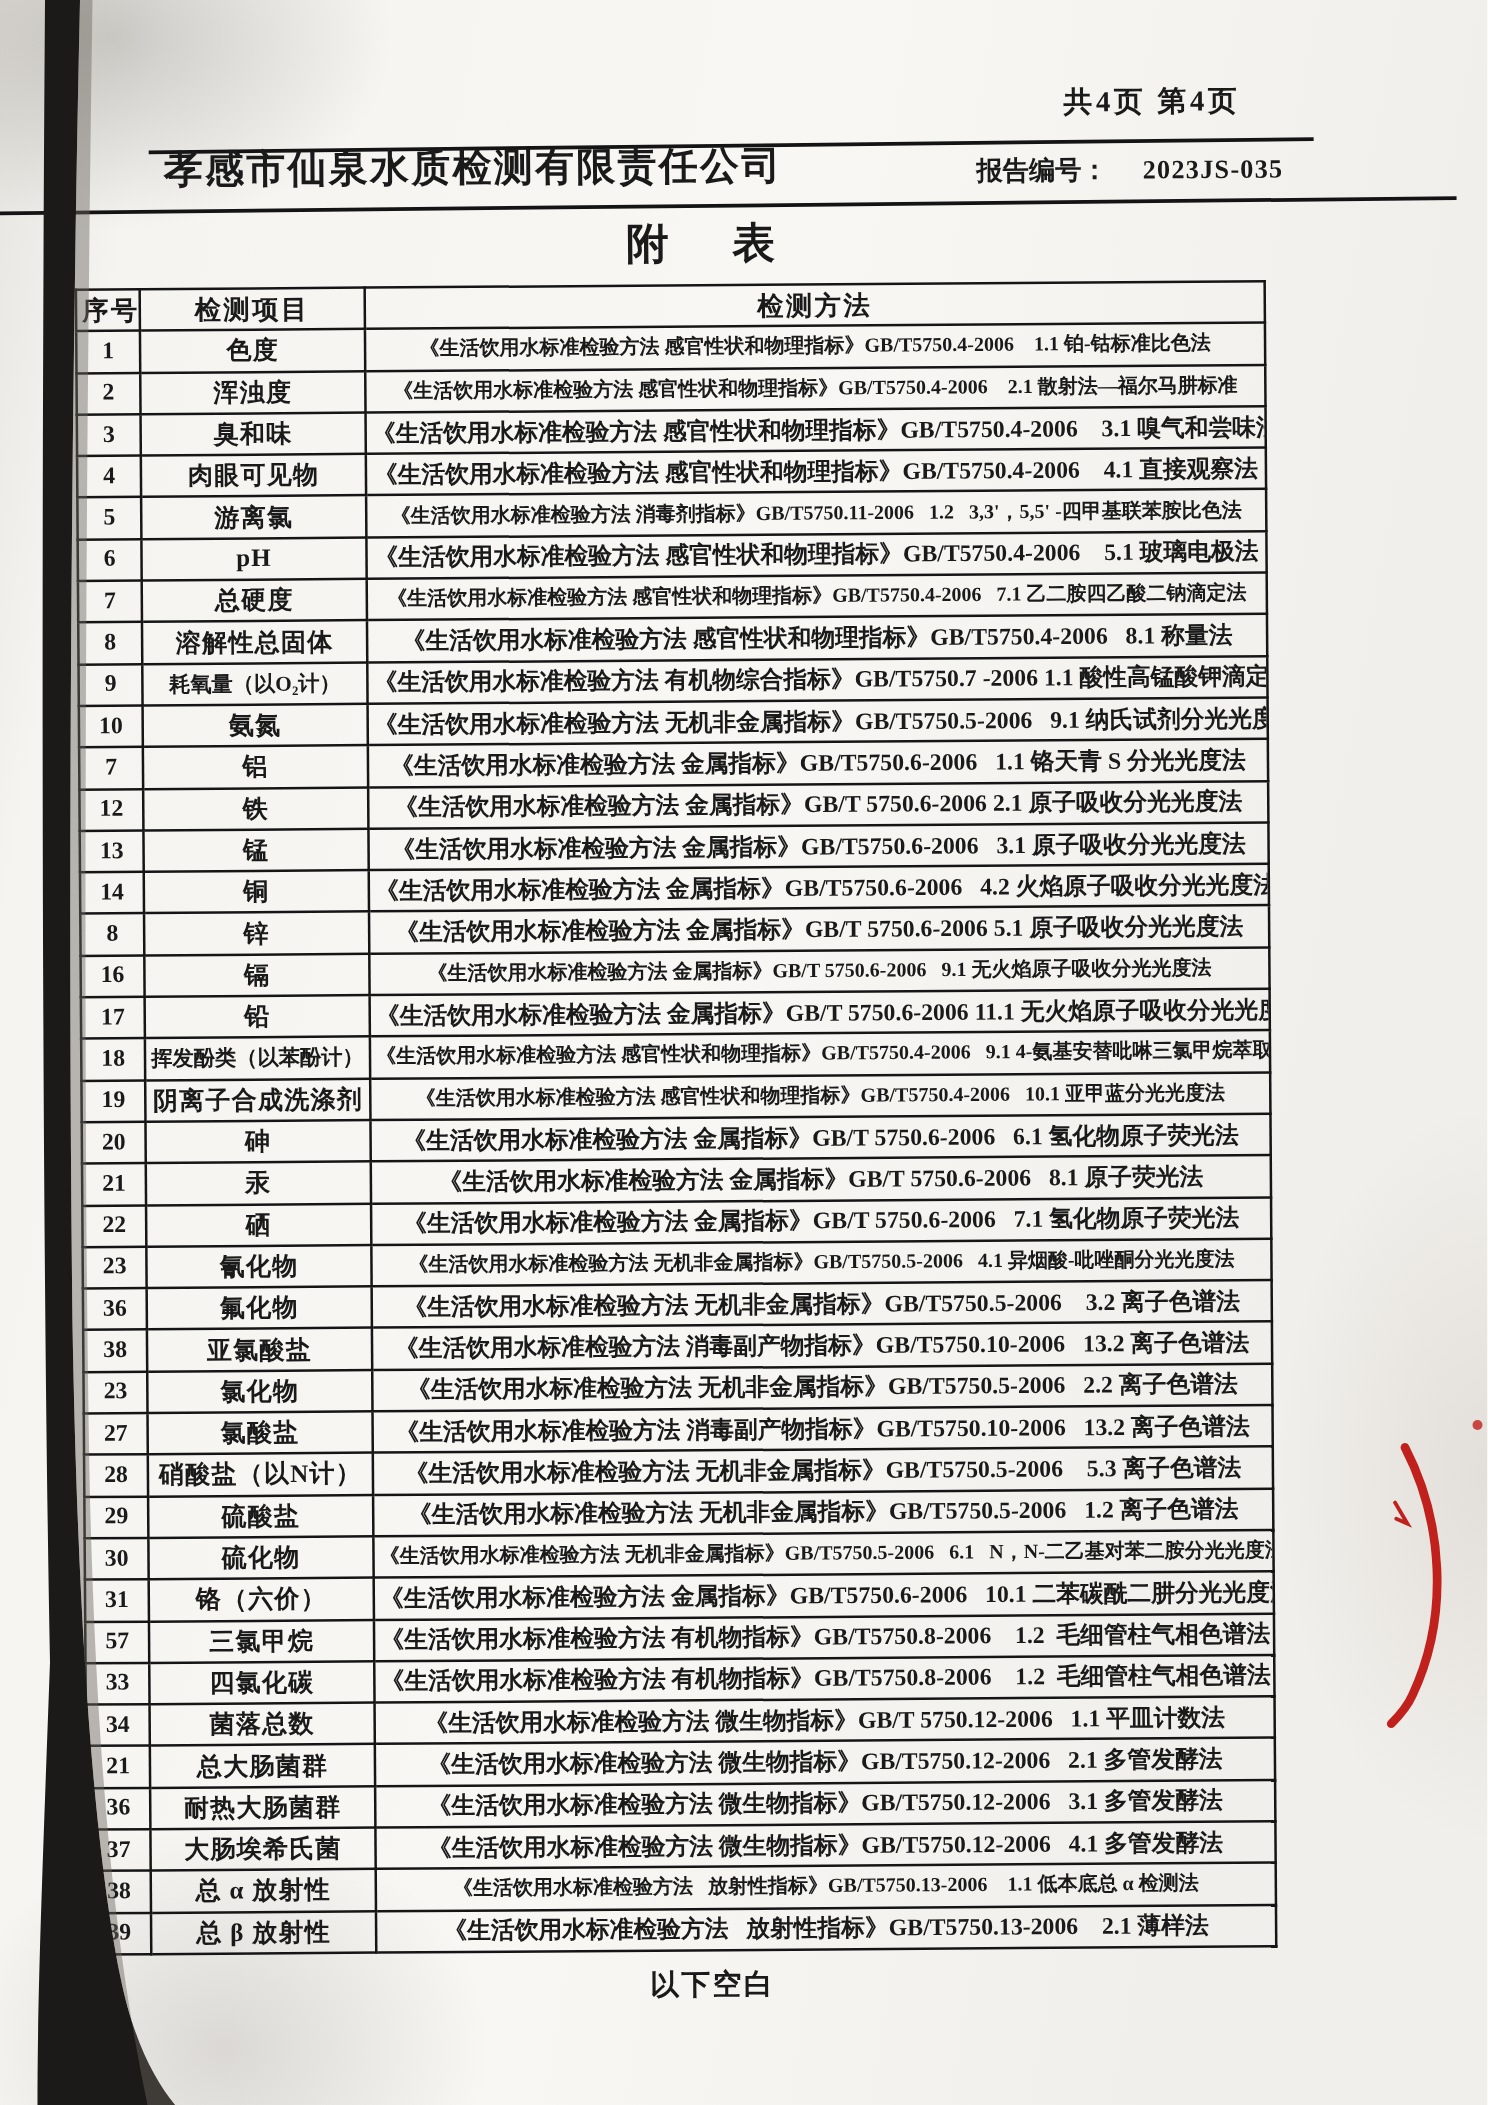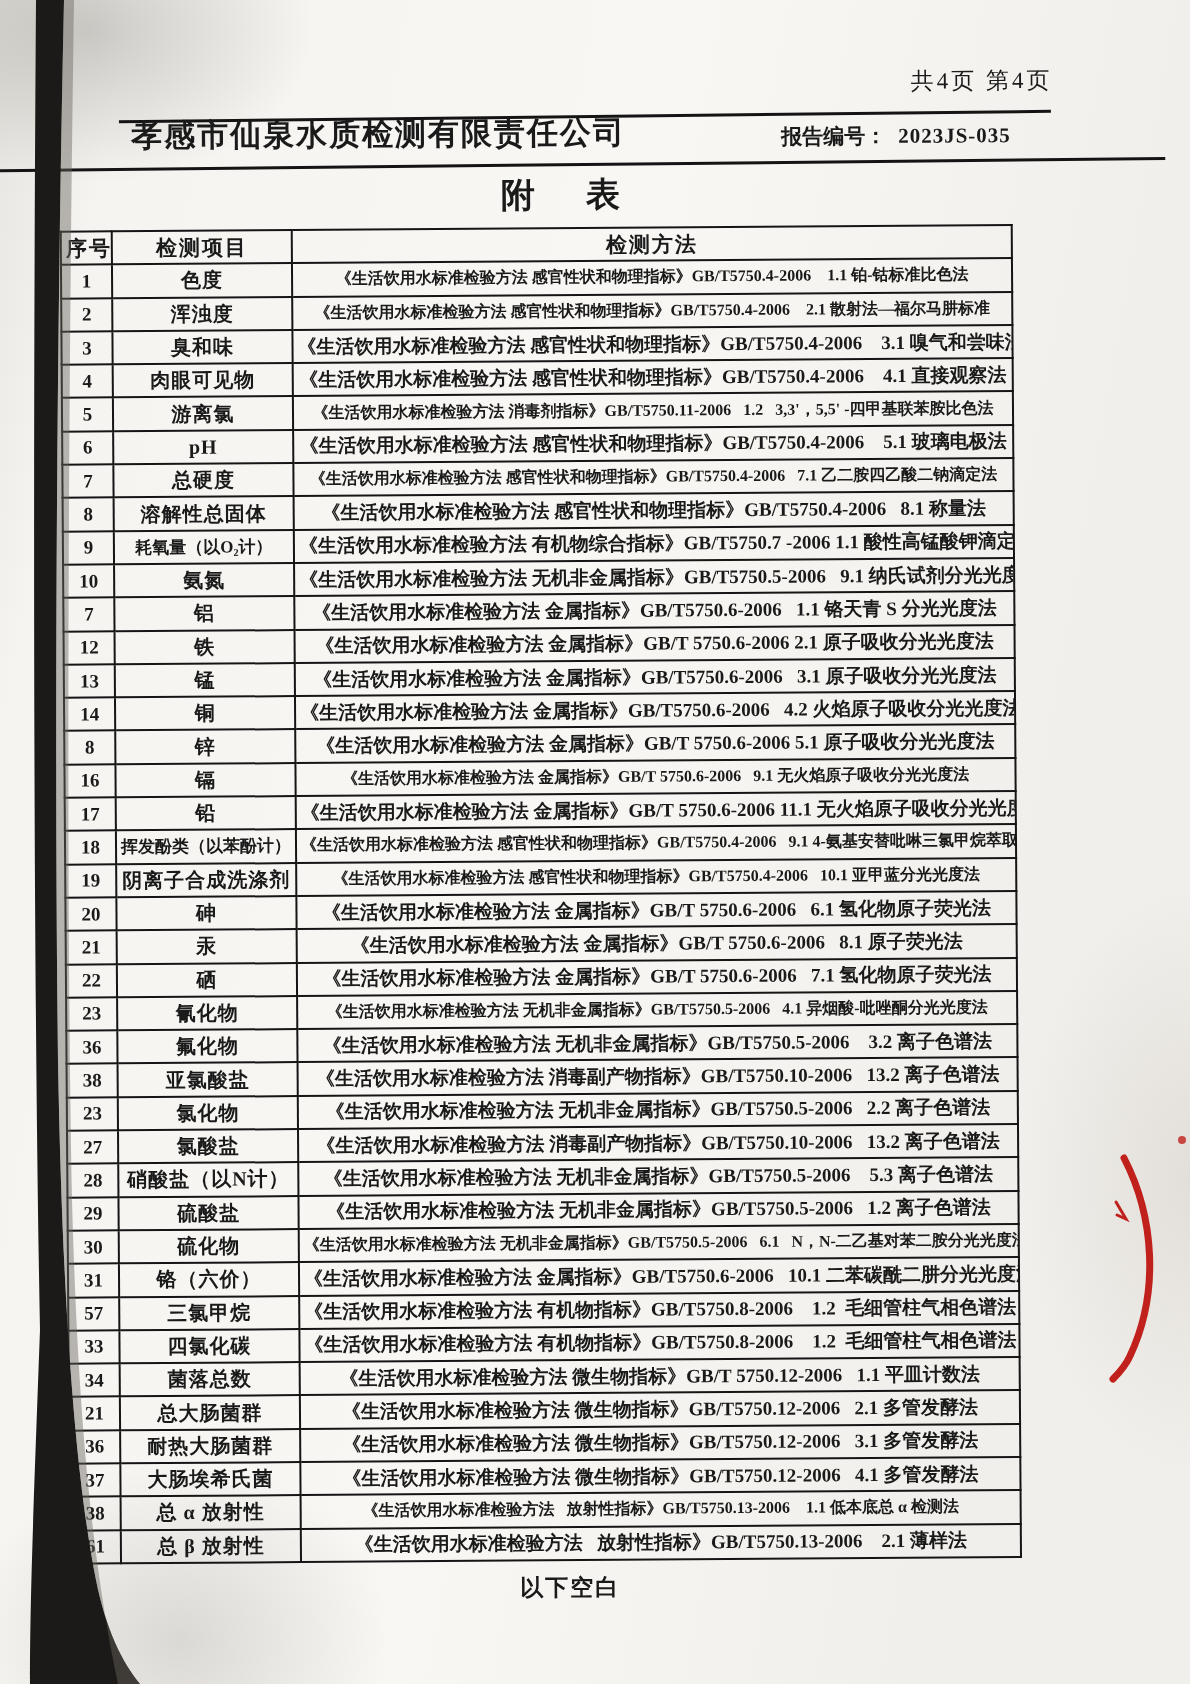--- a/index.html
+++ b/index.html
@@ -14,27 +14,27 @@
     position:relative;width:1190px;height:1684px;
     background:
       radial-gradient(ellipse 320px 220px at 90px 30px, rgba(110,105,98,0.30), rgba(110,105,98,0) 70%),
       radial-gradient(ellipse 240px 420px at 1190px 1180px, rgba(150,140,132,0.16), rgba(150,140,132,0) 70%),
       radial-gradient(ellipse 300px 260px at 180px 1640px, rgba(120,112,105,0.22), rgba(120,112,105,0) 70%),
       linear-gradient(100deg,#e6e4df 0px,#f5f4f1 130px,#f8f7f4 680px,#f1efeb 1190px);
   }
   .artifacts{position:absolute;left:0;top:0;width:1190px;height:1684px;z-index:5;pointer-events:none;}
   .tilt{position:absolute;inset:0;transform:rotate(-0.4deg);transform-origin:50% 50%;z-index:2;}
 
-  .page-info{position:absolute;top:68px;left:916px;font-size:23px;font-weight:400;letter-spacing:3px;white-space:pre;}
+  .page-info{position:absolute;top:68px;left:856px;font-size:23px;font-weight:700;letter-spacing:3px;white-space:pre;}
   .rule{position:absolute;background:#141414;}
   .rule1{top:115px;left:124px;width:932px;height:3px;transform:rotate(-0.25deg);}
   .rule2{top:163px;left:-6px;width:1176px;height:2.5px;transform:rotate(-0.2deg);}
   .company{position:absolute;top:112px;left:136px;font-size:31px;font-weight:700;letter-spacing:2px;white-space:pre;}
   .report{position:absolute;top:124px;left:786px;font-size:21px;font-weight:700;white-space:pre;}
-  .report .num{margin-left:12px;letter-spacing:1px;}
+  .report .num{margin-left:28px;letter-spacing:1px;}
   .doc-title{position:absolute;top:172px;left:0;width:1130px;margin:0;text-align:center;
     font-size:34px;font-weight:700;white-space:pre;}
 
   table.methods{
     position:absolute;top:227px;left:64px;width:951px;
     border-collapse:collapse;table-layout:fixed;
   }
   table.methods th,table.methods td{
     border:2px solid #151515;
     height:31.3px;padding:0 4px;
@@ -317,21 +317,21 @@
             <td class="method">《生活饮用水标准检验方法 微生物指标》GB/T5750.12-2006   4.1 多管发酵法</td>
           </tr>
 
           <tr>
             <td class="no">38</td>
             <td class="item">总 α 放射性</td>
             <td class="method small">《生活饮用水标准检验方法   放射性指标》GB/T5750.13-2006    1.1 低本底总 α 检测法</td>
           </tr>
 
           <tr>
-            <td class="no">61</td>
+            <td class="no">39</td>
             <td class="item">总 β 放射性</td>
             <td class="method">《生活饮用水标准检验方法   放射性指标》GB/T5750.13-2006    2.1 薄样法</td>
           </tr>
         </tbody>
     </table>
 
     <div class="footer-note">以下空白</div>
 
   </div>
 </div>

